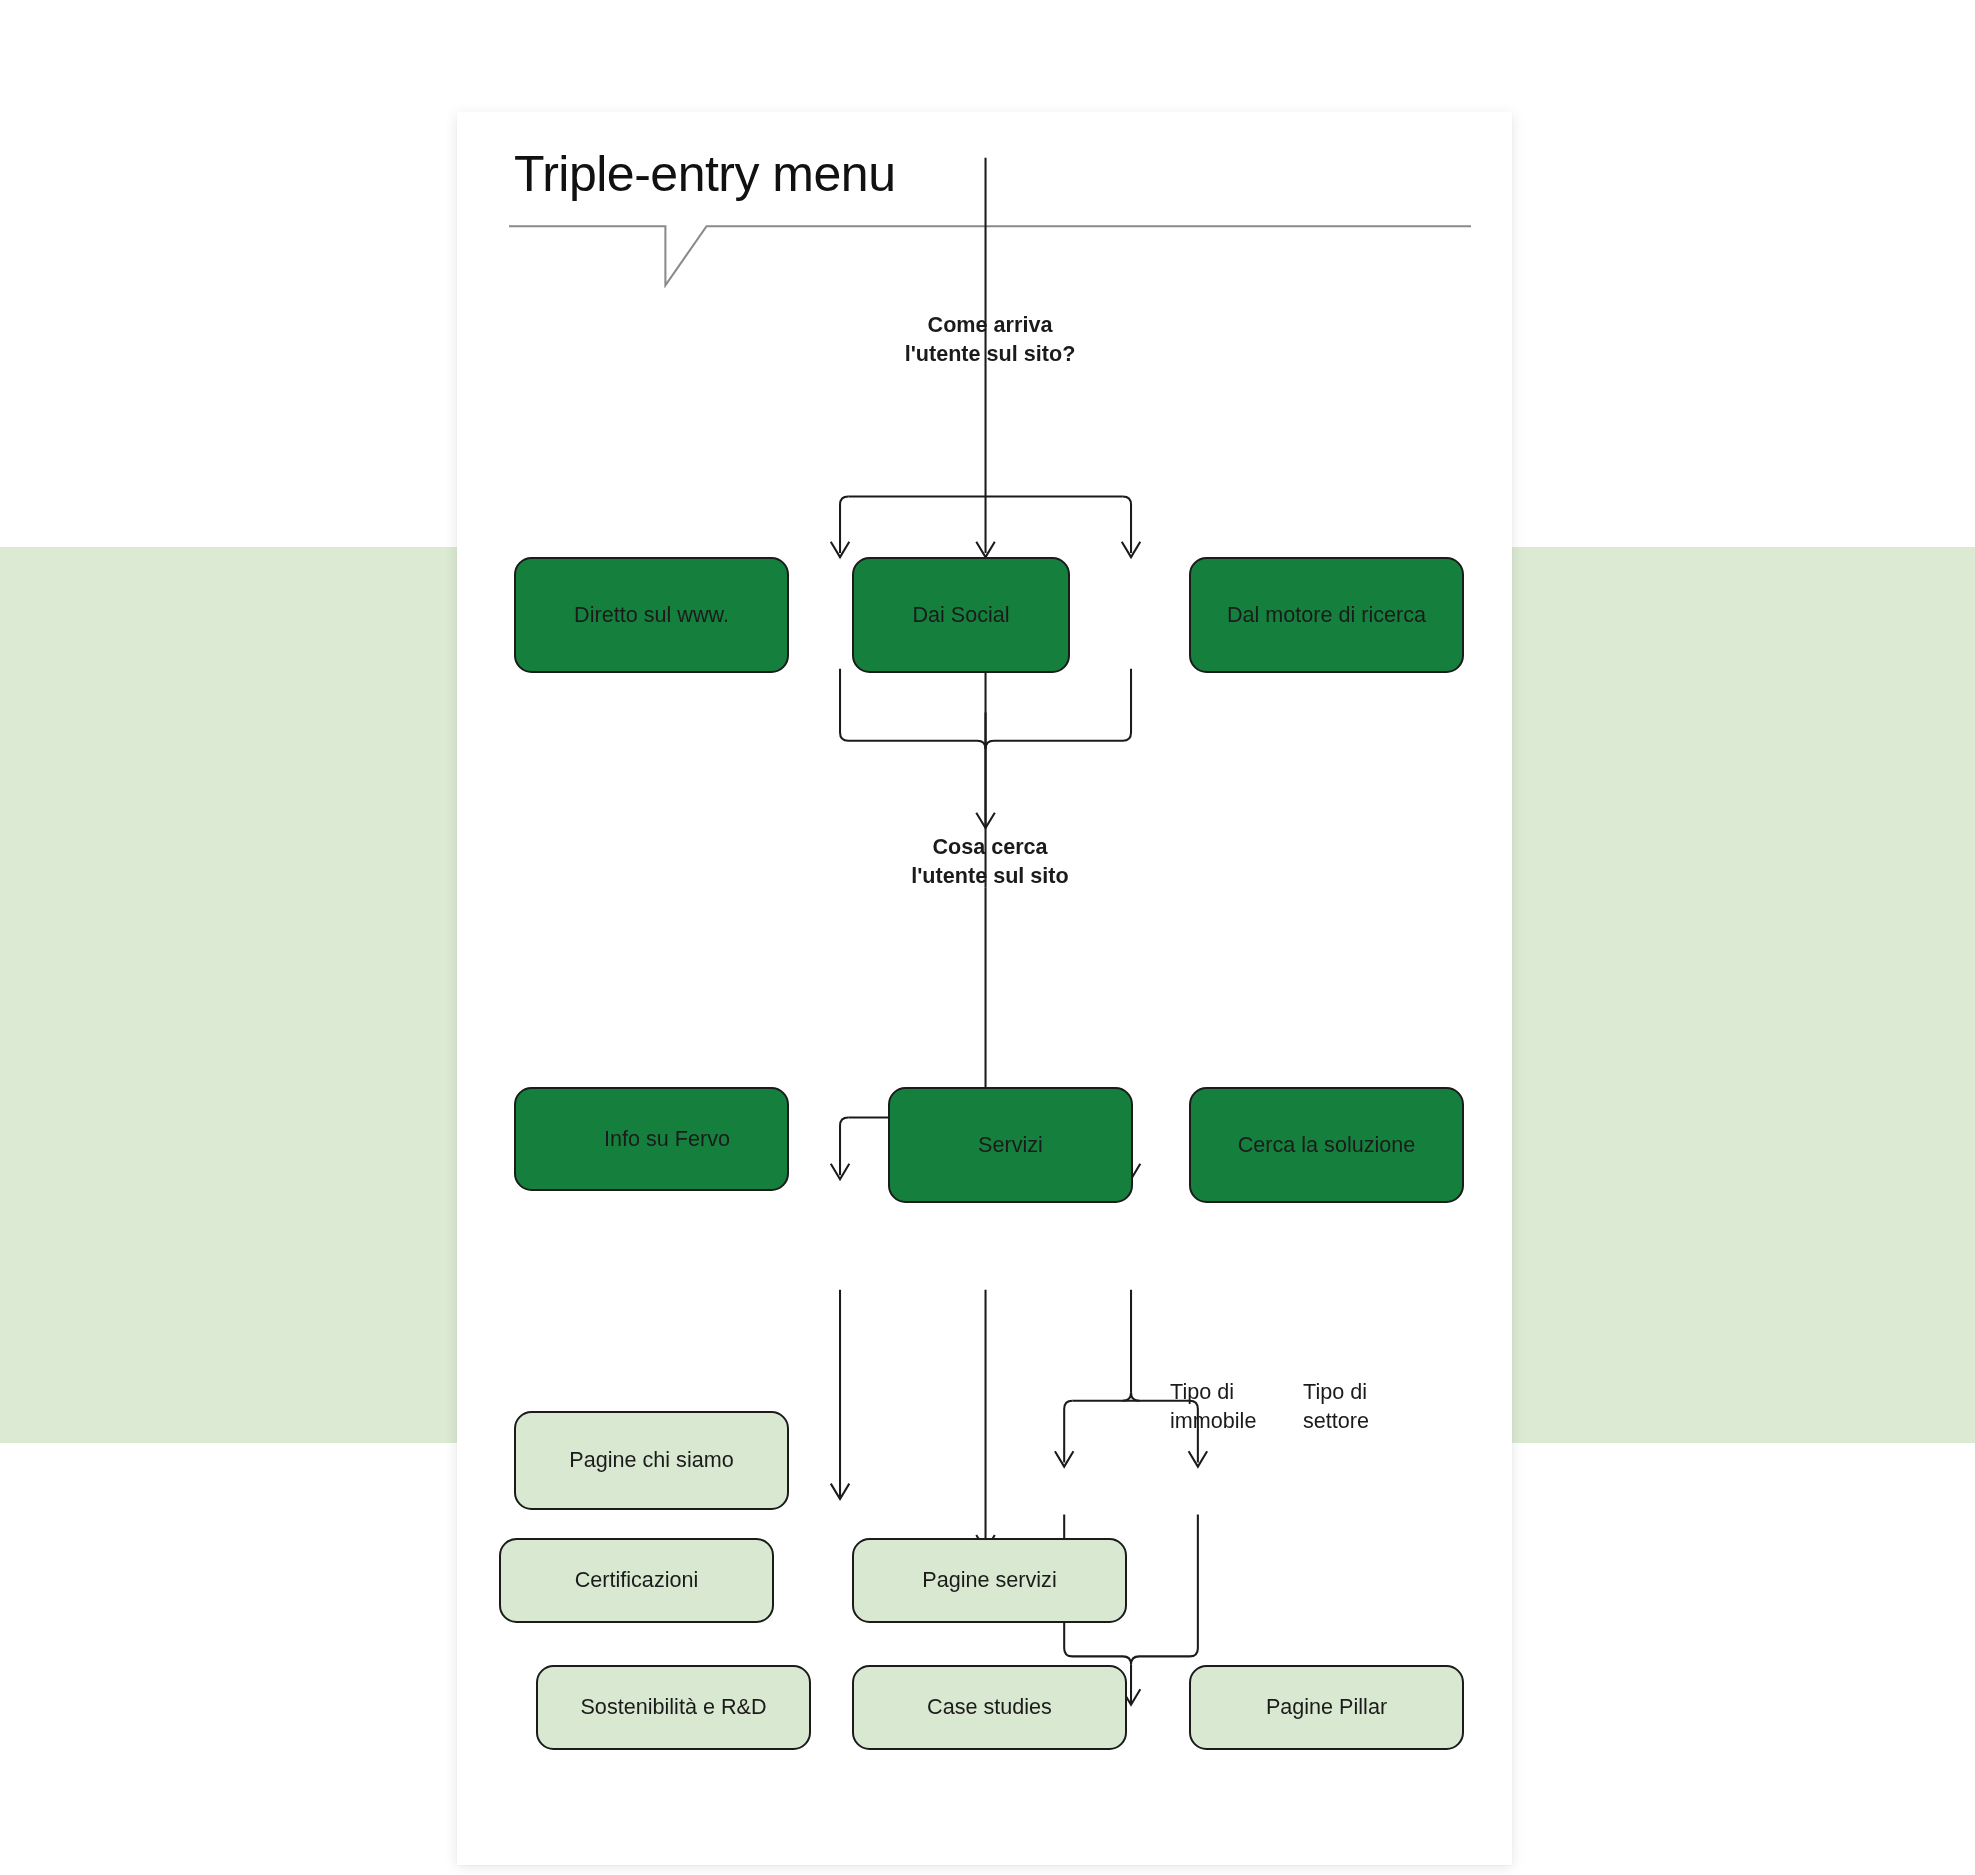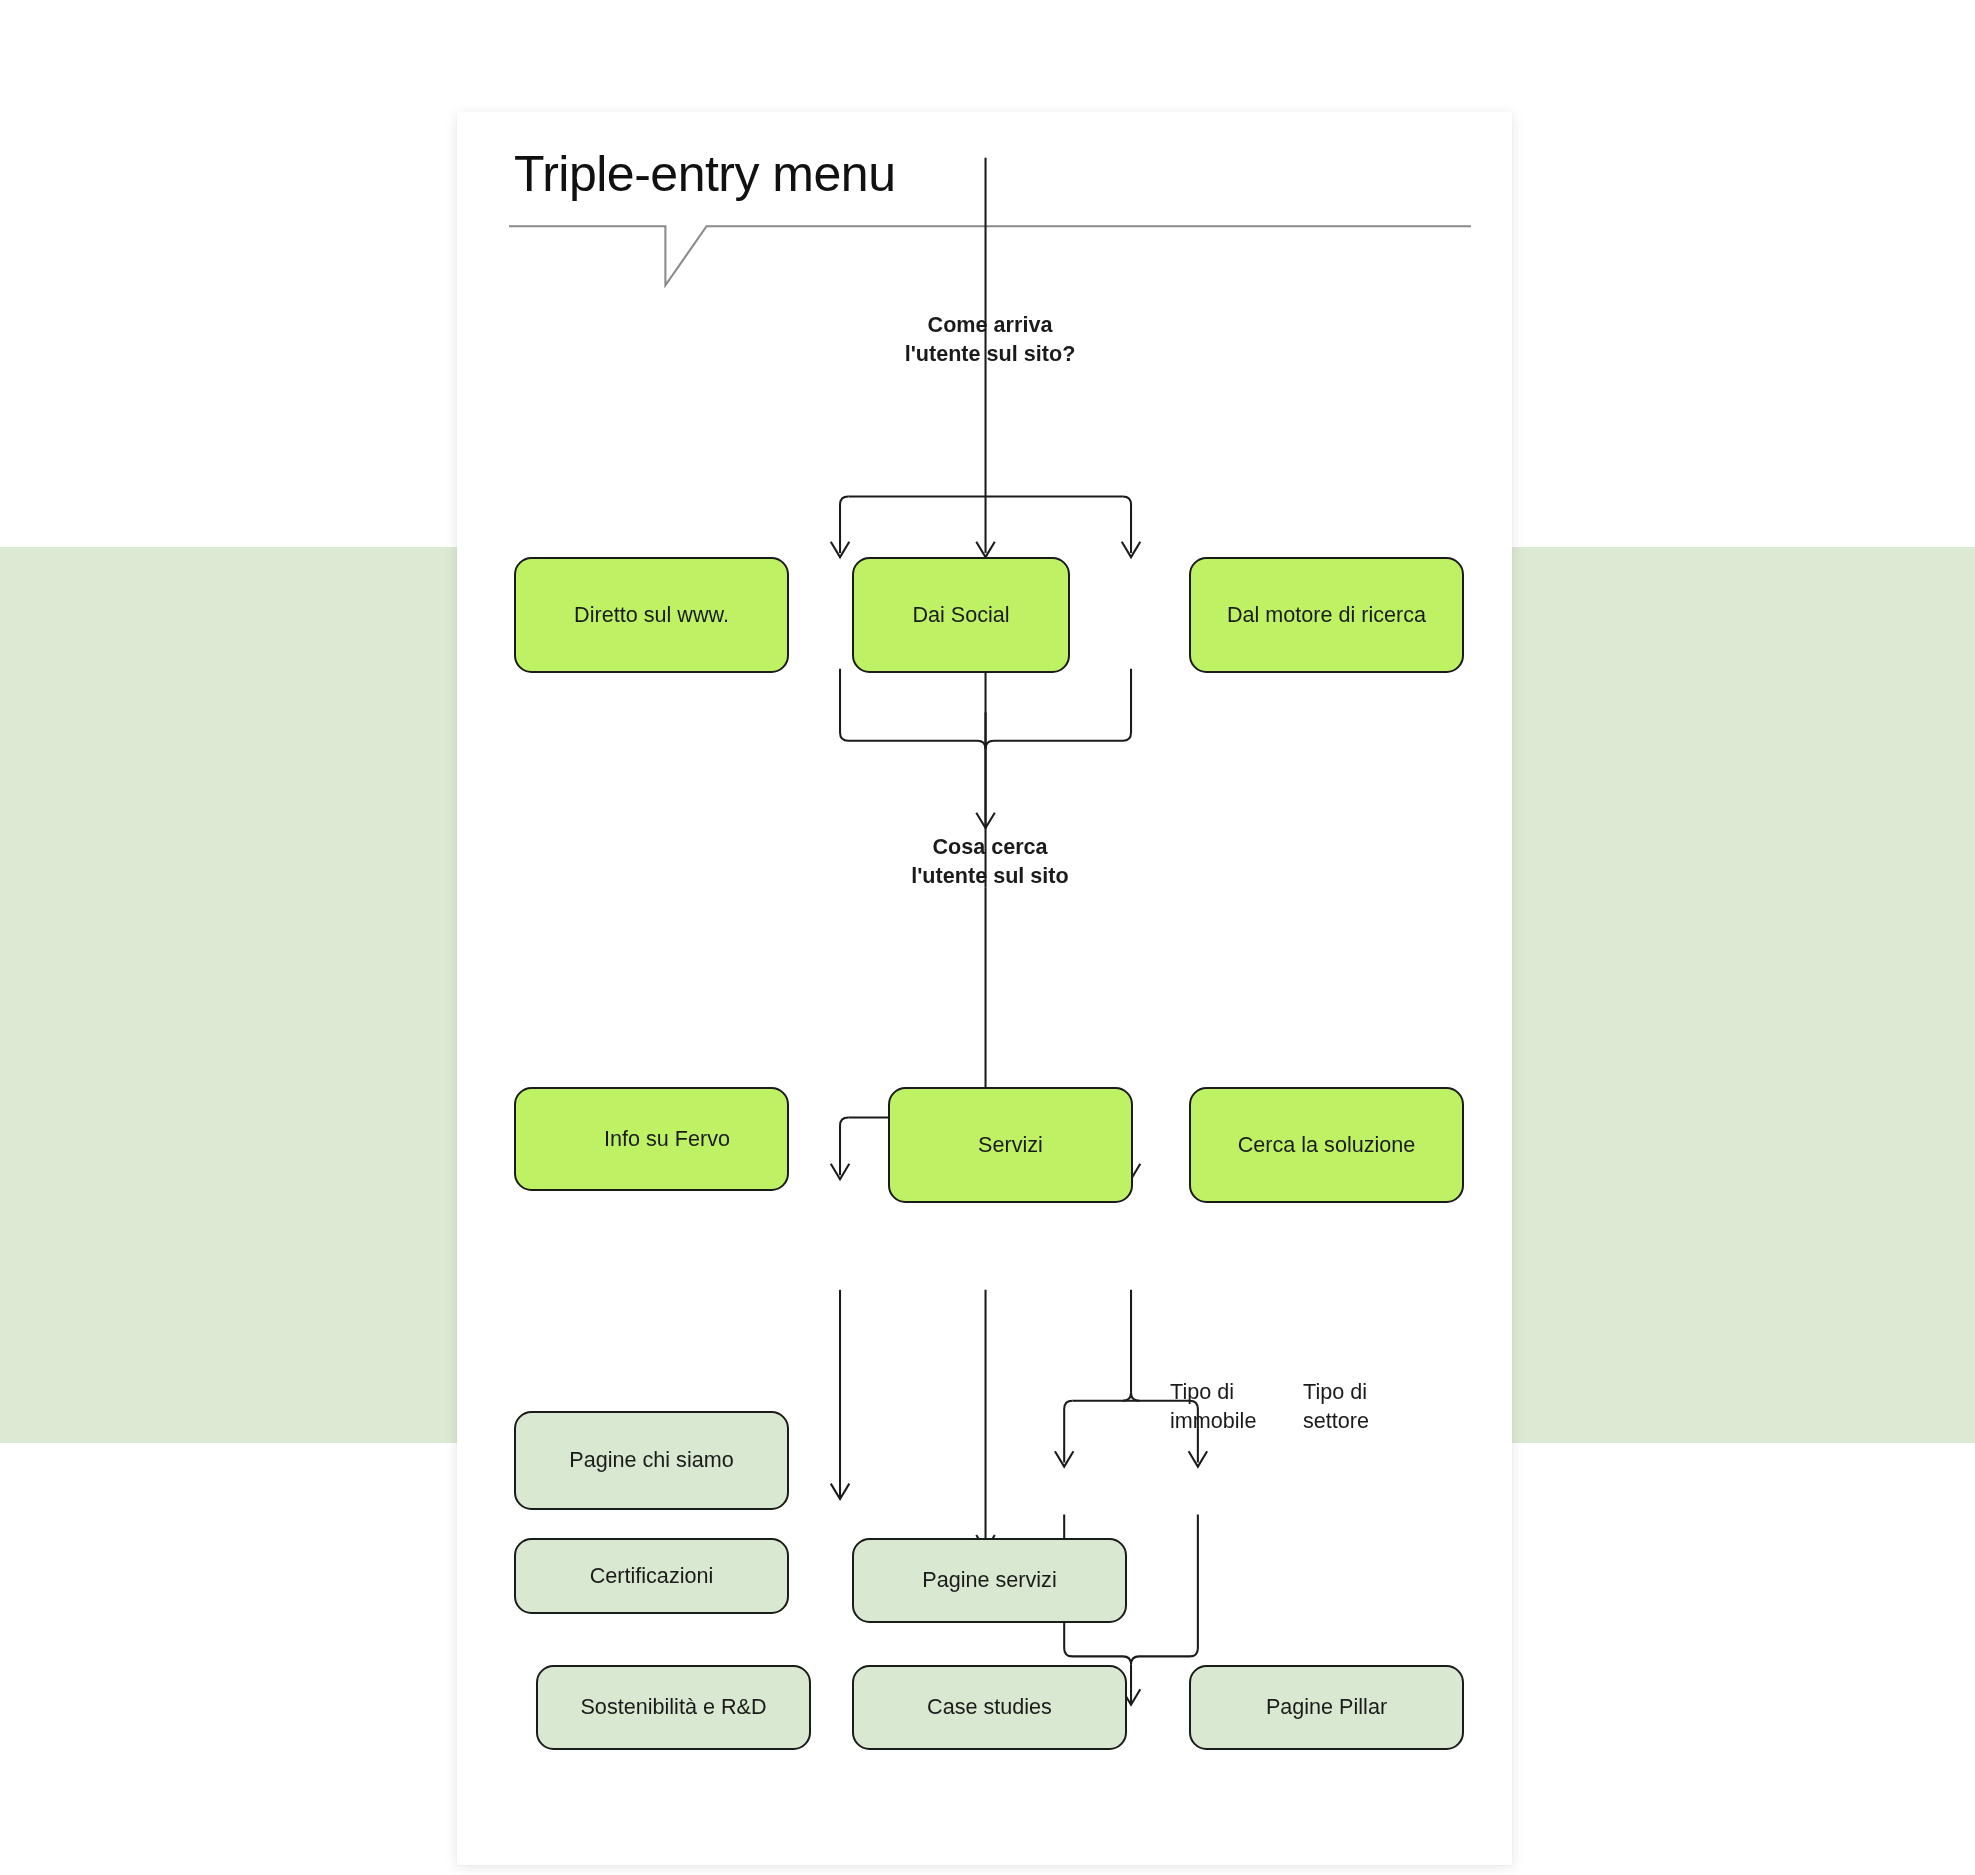--- a/index.html
+++ b/index.html
@@ -73,21 +73,21 @@
     box-sizing: border-box;
     border: 2.1px solid #1b1b1b;
     border-radius: 17.5px;
     display: flex;
     align-items: center;
     justify-content: center;
     text-align: center;
     font-size: 21.6px;
     color: #1b1b1b;
     line-height: 1.25;
-    background: #bef264;
+    background: #15803d;
   }
   .node.green {
     background: #d9e8d0;
   }
 
   
   .question-label {
     position: absolute;
     text-align: center;
     font-size: 21.6px;
@@ -205,21 +205,21 @@
 </div>
 
 <div class="plain-label" style="left:1170px; top:1378px; width:134px;">Tipo di
 immobile</div>
 <div class="plain-label" style="left:1303px; top:1378px; width:134px;">Tipo di
 settore</div>
 
 <div class="node green" style="left:514px; top:1411px; width:275px; height:99px;">
   <span>Pagine chi siamo</span>
 </div>
-<div class="node green" style="left:514px; top:1538px; width:275px; height:76px;">
+<div class="node green" style="left:499px; top:1538px; width:275px; height:85px;">
   <span>Certificazioni</span>
 </div>
 <div class="node green" style="left:536px; top:1665px; width:275px; height:85px;">
   <span>Sostenibilità e R&amp;D</span>
 </div>
 
 <div class="node green" style="left:852px; top:1538px; width:275px; height:85px;">
   <span>Pagine servizi</span>
 </div>
 <div class="node green" style="left:852px; top:1665px; width:275px; height:85px;">

